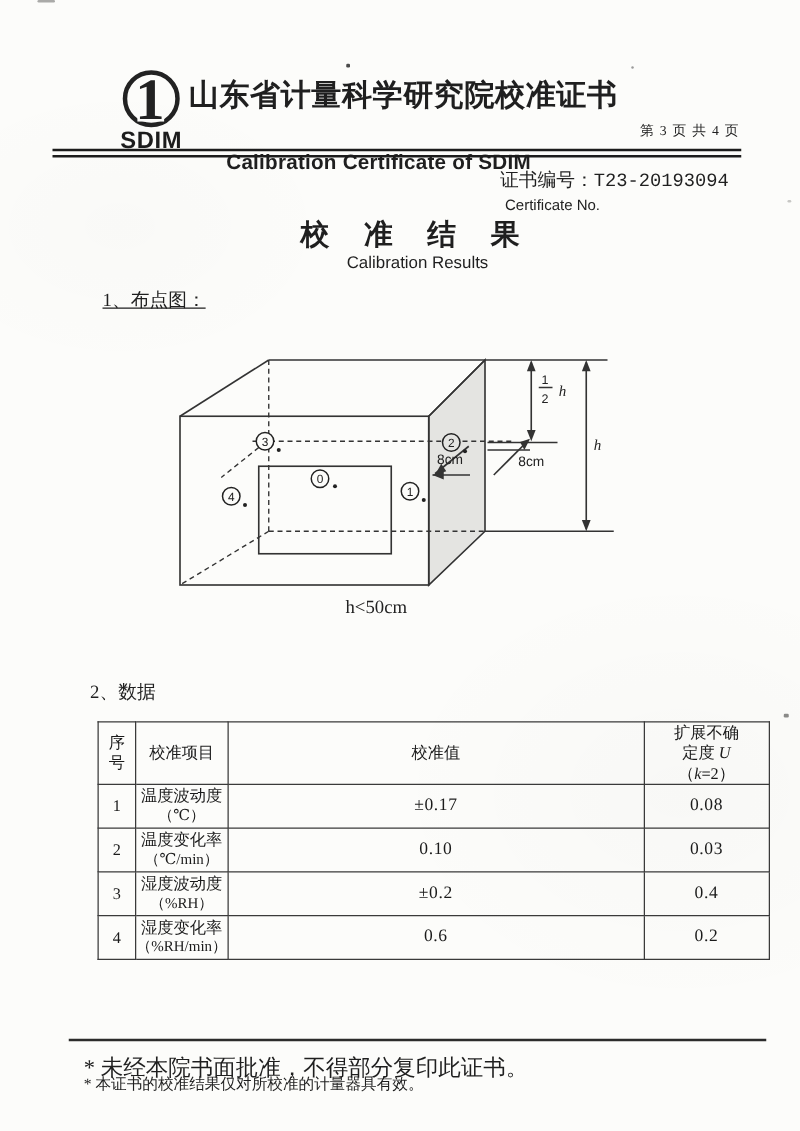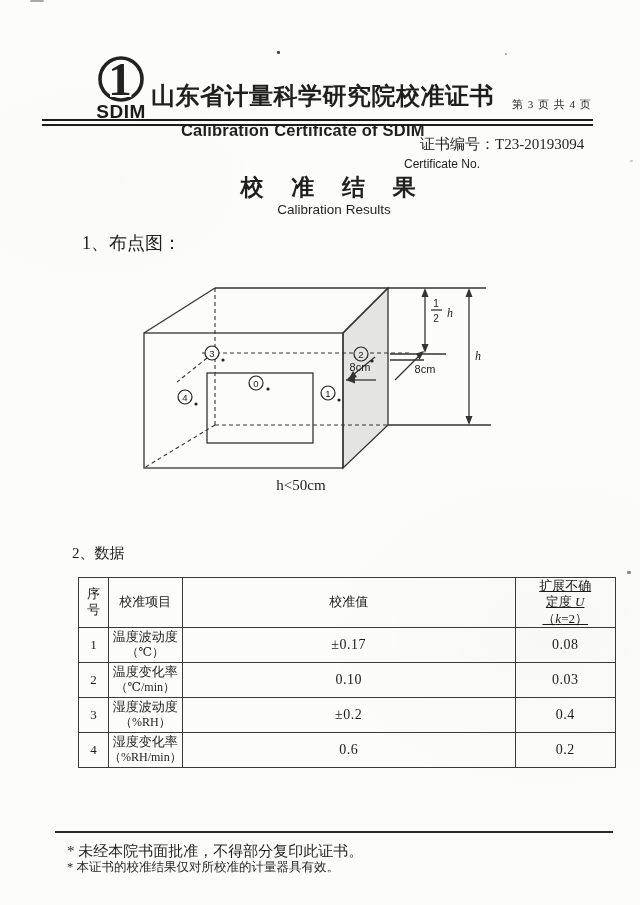--- a/index.html
+++ b/index.html
@@ -14,58 +14,58 @@
     position:relative;width:640px;height:905px;overflow:hidden;
     background:
       radial-gradient(ellipse 300px 200px at 15% 20%, rgba(0,0,0,0.012), transparent 60%),
       radial-gradient(ellipse 400px 300px at 85% 70%, rgba(0,0,0,0.015), transparent 60%),
       #fcfcfa;
   }
   .abs{position:absolute;}
   .sans{font-family:"Liberation Sans","DejaVu Sans",sans-serif;}
 
   
-  .title-cn{left:151px;top:60px;font-size:24px;font-weight:bold;letter-spacing:0.5px;white-space:nowrap;margin-top:20px;}
+  .title-cn{left:151px;top:60px;font-size:24px;font-weight:bold;letter-spacing:0.5px;white-space:nowrap;}
   .title-en{left:181px;top:89px;font-size:16.5px;font-weight:bold;letter-spacing:0.2px;white-space:nowrap;margin-top:32px;}
   .page-info{left:512px;top:97px;font-size:11px;white-space:nowrap;letter-spacing:1px;}
   .double-rule{left:42px;top:119px;width:551px;height:3px;border-top:2px solid #1c1c1c;border-bottom:2px solid #1c1c1c;}
 
-  .cert-line{left:420px;top:135px;font-size:15px;white-space:nowrap;}
+  .cert-line{left:400px;top:135px;font-size:15px;white-space:nowrap;font-family:Liberation Mono, monospace;}
   .cert-en{left:404px;top:157px;font-size:12px;color:#222;}
 
   .sec-title-cn{left:0;top:172px;width:656px;text-align:center;font-size:23px;font-weight:bold;letter-spacing:11px;text-indent:11px;}
   .sec-title-en{left:0;top:202px;width:668px;text-align:center;font-size:13.5px;}
 
-  .sec1-label{left:82px;top:231px;font-size:18px;}
+  .sec1-label{left:82px;top:231px;font-size:15px;text-decoration:underline;}
   .sec2-label{left:72px;top:544px;font-size:15px;}
 
   
   .diagram{left:128px;top:268px;}
 
   
   table.cal{
     position:absolute;left:78px;top:577px;
     border-collapse:collapse;table-layout:fixed;
     font-size:13px;color:#1b1b1b;
   }
   table.cal td,table.cal th{
     border:1.4px solid #3a3a3a;
     text-align:center;vertical-align:middle;
     font-weight:normal;padding:0;line-height:1.25;
   }
-  .c-no{width:29px;} .c-item{width:69px;} .c-val{width:332px;} .c-u{width:99px;text-decoration:underline;}
+  .c-no{width:29px;} .c-item{width:69px;} .c-val{width:332px;} .c-u{width:99px;}
   tr.hdr th{height:46px;}
   tr.row td{height:34px;}
   .unit{font-size:12px;}
   .it{font-style:italic;}
   .val{font-size:14px;letter-spacing:0.5px;}
 
   
   .foot-rule{left:55px;top:831px;width:558px;height:2px;background:#2b2b2b;}
-  .note1{left:67px;top:842px;font-size:15px;white-space:nowrap;}
+  .note1{left:67px;top:842px;font-size:18px;white-space:nowrap;}
   .note2{left:67px;top:859px;font-size:12.5px;white-space:nowrap;}
   .form-no{left:536px;top:904px;font-size:11px;letter-spacing:0.3px;text-align:right;}
 
   .speck{position:absolute;border-radius:1px;}
 </style>
 </head>
 <body>
 
 <div class="page">
 

